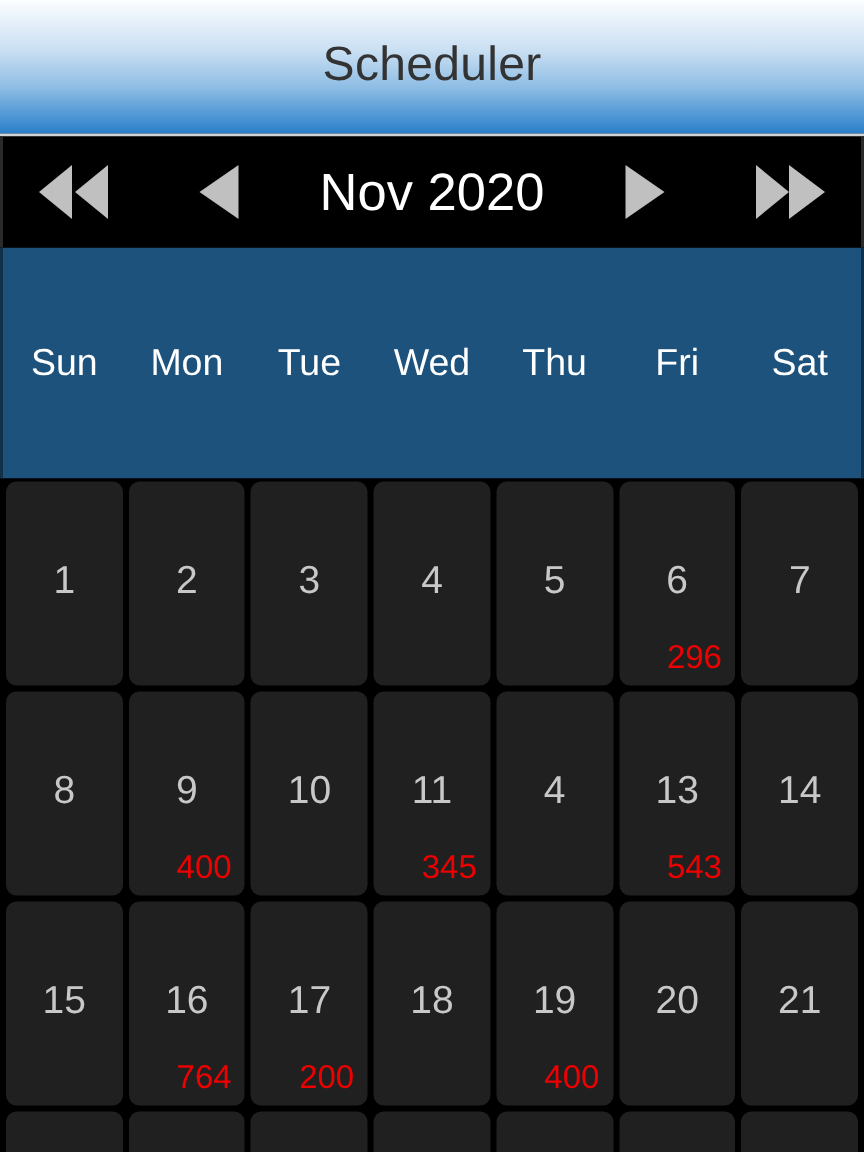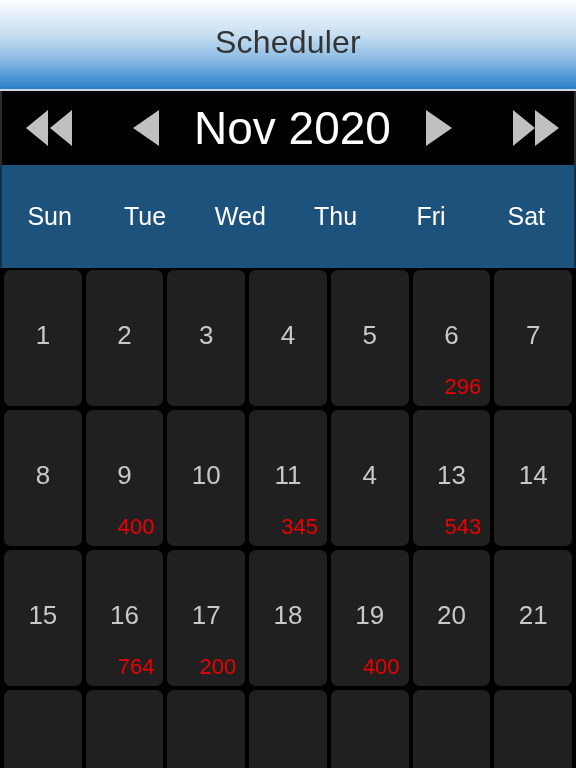--- a/index.html
+++ b/index.html
@@ -60,29 +60,29 @@
     height: 100%;
   }
   .nav-btn.prev-year { width: 96px; }
   .nav-btn.prev-month { width: 96px; }
   .nav-btn.next-month { width: 96px; }
   .nav-btn.next-year { width: 96px; }
   .nav-title {
     flex: 1 1 auto;
     text-align: center;
     color: #ffffff;
-    font-size: 46px;
+    font-size: 35px;
     line-height: 1;
     white-space: nowrap;
   }
   .arrow-svg { display: block; }
 
   
   .weekdays {
-    height: 103px;
+    height: 154px;
     background: #1d527c;
     display: flex;
     align-items: center;
     box-sizing: border-box;
     border-left: 2px solid #11314a;
     border-right: 2px solid #11314a;
   }
   .weekday {
     flex: 1 1 0;
     text-align: center;
@@ -179,20 +179,21 @@
           <polygon points="6,3 6,39 28,21" fill="#c0c0c0"></polygon>
           <polygon points="28,3 28,39 52,21" fill="#c0c0c0"></polygon>
         </svg>
       </span>
     </div>
 
   </div>
 
   <div class="weekdays" id="weekday-header">
       <div class="weekday">Sun</div>
+      <div class="weekday">Mon</div>
       <div class="weekday">Tue</div>
       <div class="weekday">Wed</div>
       <div class="weekday">Thu</div>
       <div class="weekday">Fri</div>
       <div class="weekday">Sat</div>
     </div>
 
   <div class="grid" id="calendar-grid">
       <div class="week-row">
         <div class="day-cell">

